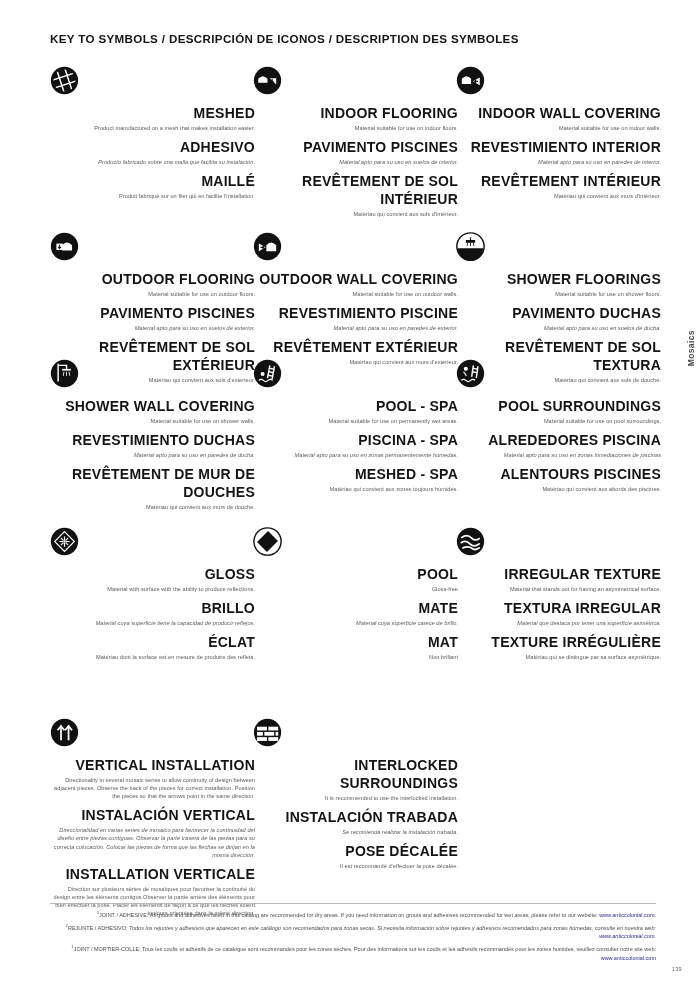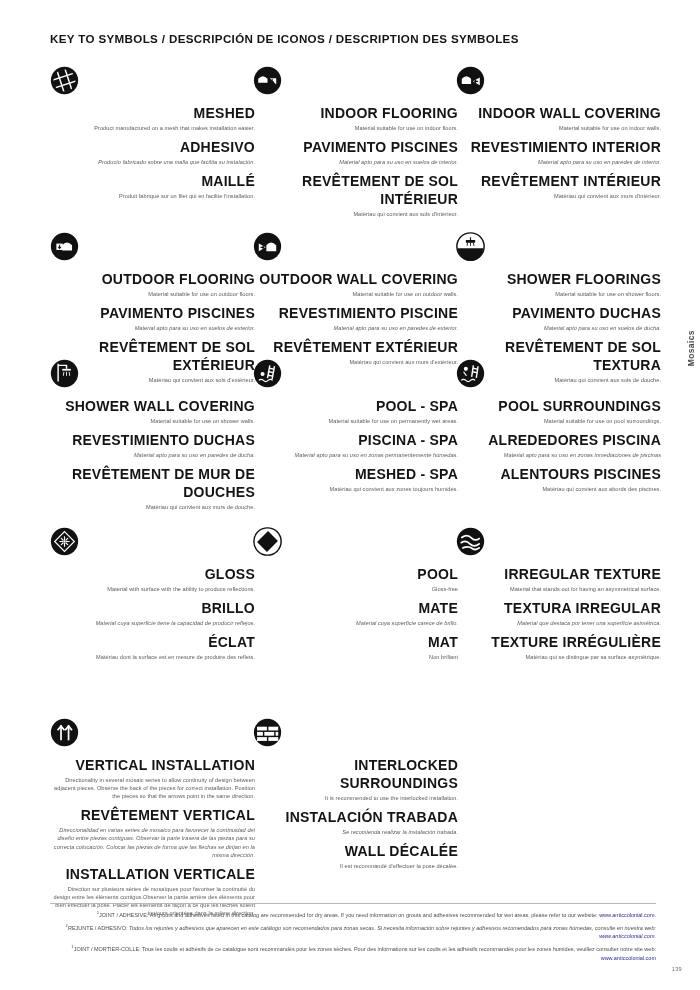--- a/index.html
+++ b/index.html
@@ -371,21 +371,21 @@
           <g stroke="#fff" stroke-width="6" fill="none" stroke-linecap="square">
             <line x1="38" y1="74" x2="38" y2="28"></line>
             <path d="M28 40 l10 -12 l10 12"></path>
             <line x1="64" y1="74" x2="64" y2="28"></line>
             <path d="M54 40 l10 -12 l10 12"></path>
           </g>
         </svg>
       </div>
       <p class="sym-title">VERTICAL INSTALLATION</p>
       <p class="sym-desc">Directionality in several mosaic series to allow continuity of design between adjacent pieces. Observe the back of the pieces for correct installation. Position the pieces so that the arrows point in the same direction.</p>
-      <p class="sym-title">REVÊTEMENT VERTICAL</p>
+      <p class="sym-title">INSTALACIÓN VERTICAL</p>
       <p class="sym-desc it">Direccionalidad en varias series de mosaico para favorecer la continuidad del diseño entre piezas contiguas. Observar la parte trasera de las piezas para su correcta colocación. Colocar las piezas de forma que las flechas se dirijan en la misma dirección.</p>
       <p class="sym-title">INSTALLATION VERTICALE</p>
       <p class="sym-desc last">Direction sur plusieurs séries de mosaïques pour favoriser la continuité du design entre les éléments contigus.Observer la partie arrière des éléments pour bien effectuer la pose. Placer les éléments de façon à ce que les flèches soient toujours orientées dans la même direction.</p>
     </div>
 
     <div class="cell col2 row5">
       <div class="icon-wrap">
         <svg viewBox="0 0 100 100">
             <circle cx="50" cy="50" r="47" fill="#111"></circle>
           <g fill="#fff">
@@ -396,21 +396,21 @@
             <rect x="78" y="48" width="9" height="13"></rect>
             <rect x="14" y="66" width="34" height="13"></rect>
             <rect x="53" y="66" width="34" height="13"></rect>
           </g>
         </svg>
       </div>
       <p class="sym-title">INTERLOCKED SURROUNDINGS</p>
       <p class="sym-desc">It is recommended to use the interlocked installation.</p>
       <p class="sym-title">INSTALACIÓN TRABADA</p>
       <p class="sym-desc it">Se recomienda realizar la instalación trabada.</p>
-      <p class="sym-title">WALL DÉCALÉE</p>
+      <p class="sym-title">POSE DÉCALÉE</p>
       <p class="sym-desc last">Il est recommandé d'effectuer la pose décalée.</p>
     </div>
 
   </div>
 
   <div class="footnotes">
     <p class="fn">
       <sup>1</sup><span class="lbl">JOINT / ADHESIVE:</span><span> All grouts and adhesives listed in this catalog are recommended for dry areas. If you need information on grouts and adhesives recommended for wet areas, please refer to our website: </span><span class="lnk">www.anticcolonial.com</span><span>.</span>
     </p>
     <p class="fn it">

